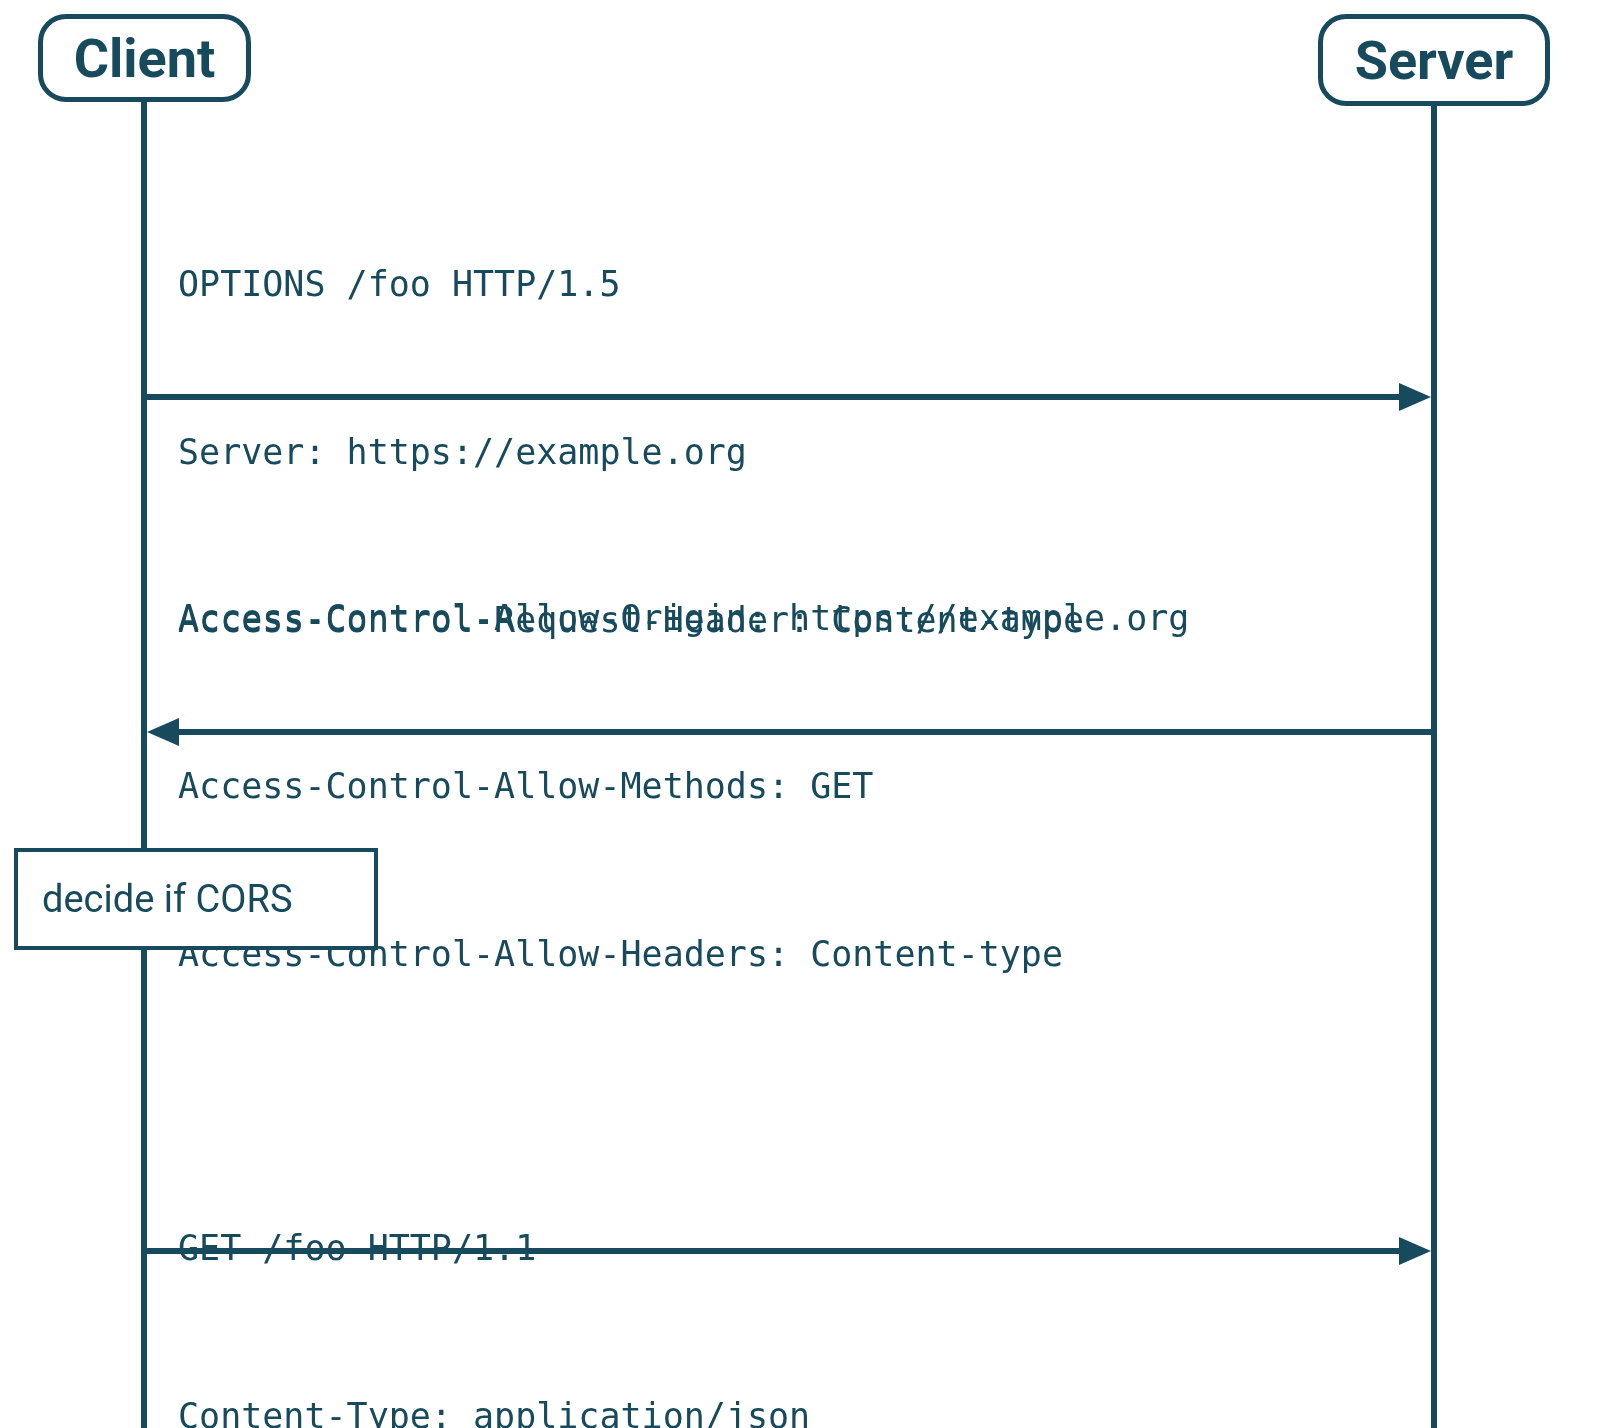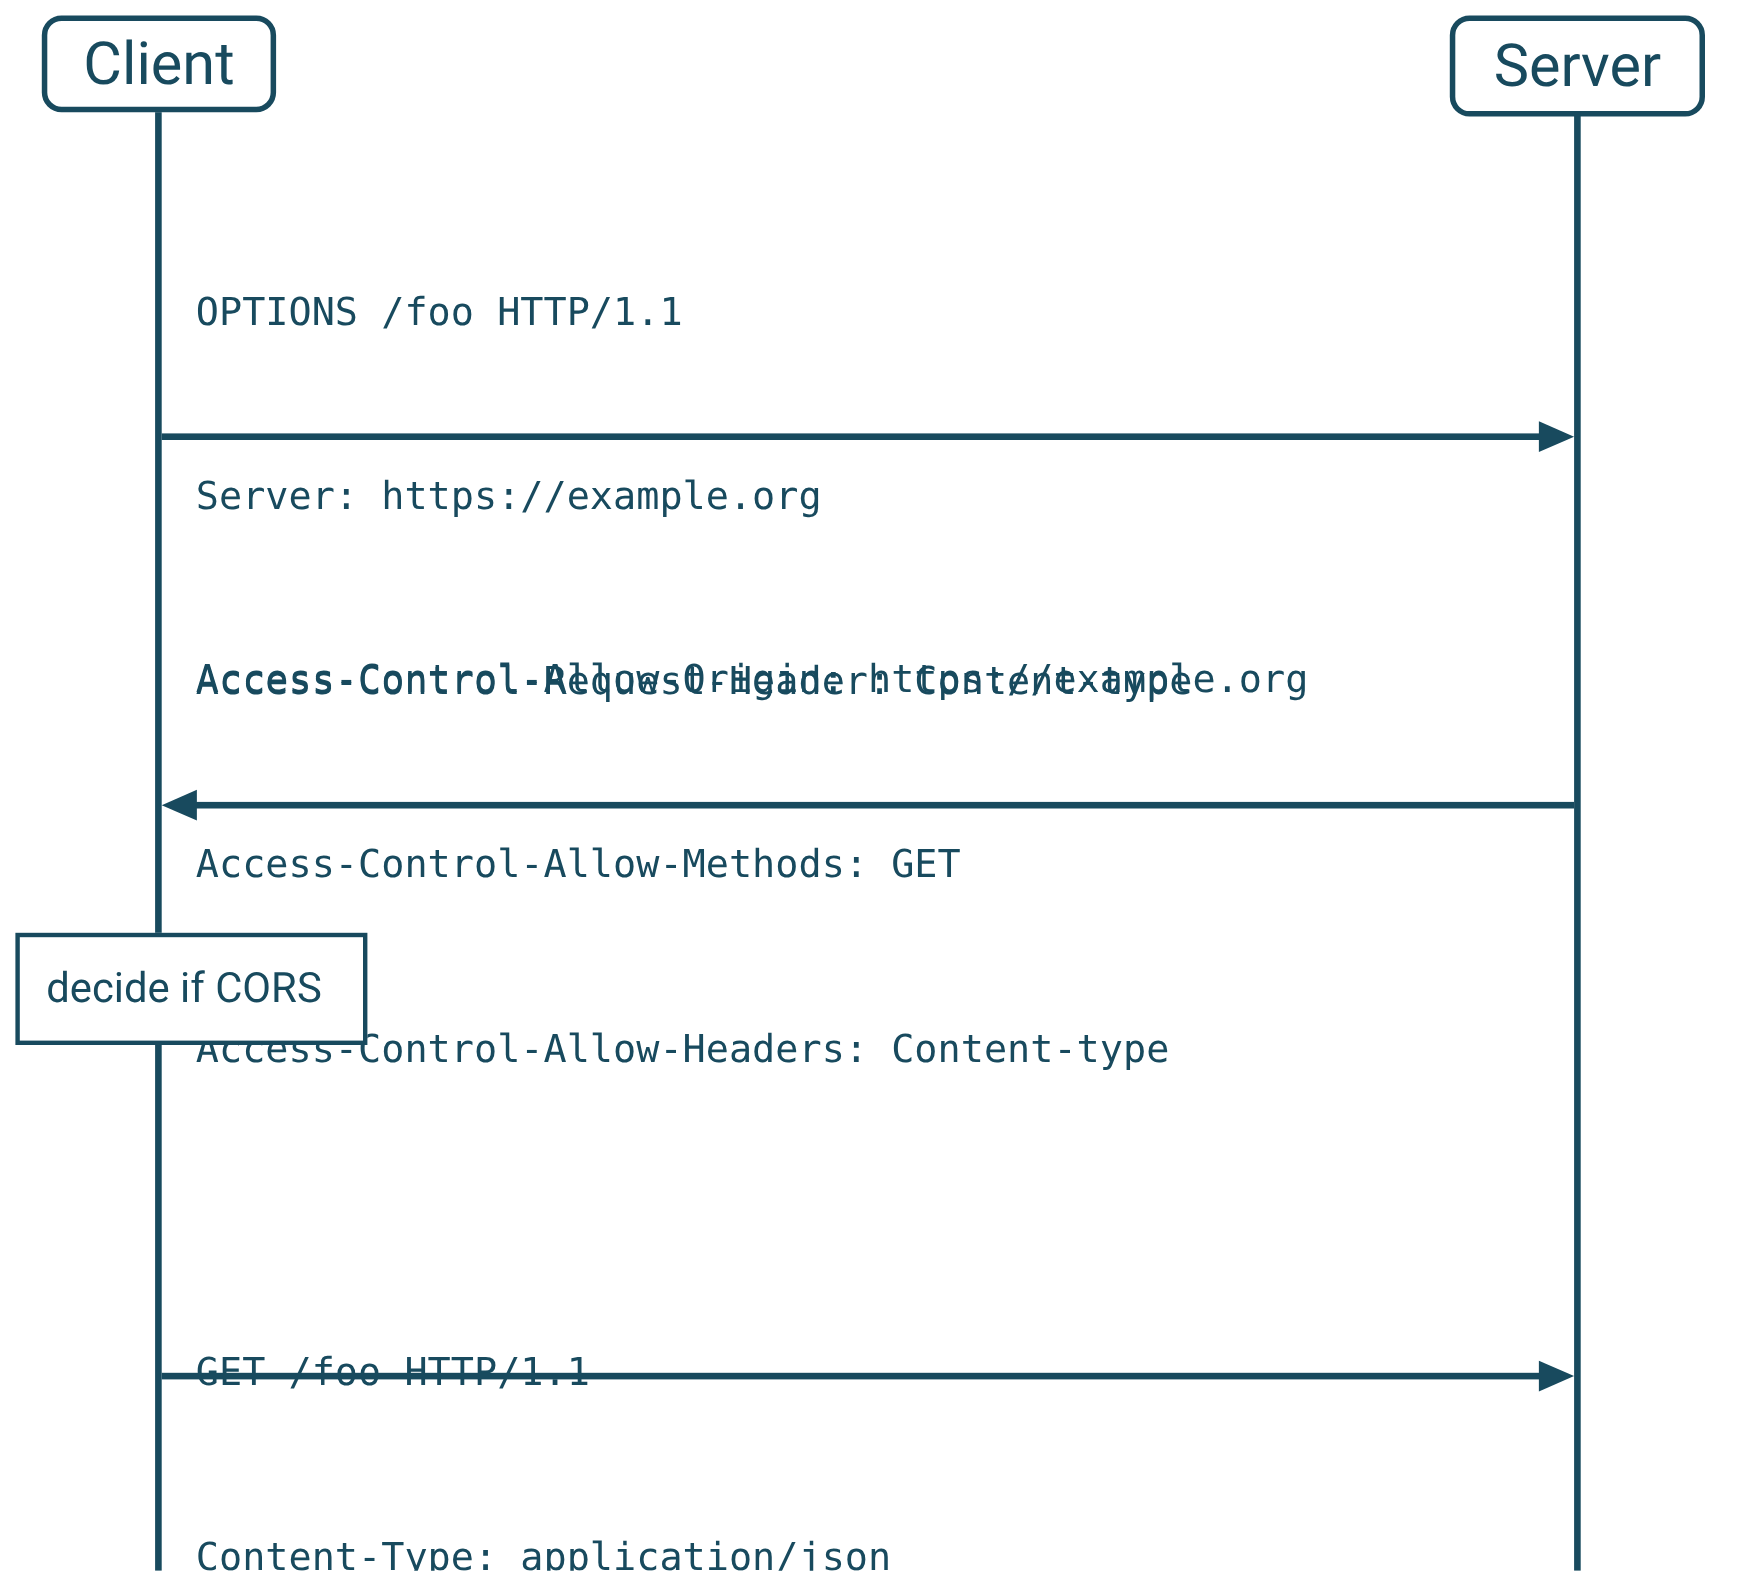--- a/index.html
+++ b/index.html
@@ -12,24 +12,24 @@
     color: #184a5e;
   }
   .stage {
     position: relative;
     width: 1600px;
     height: 1428px;
   }
   .participant-box {
     position: absolute;
     border: 5px solid #184a5e;
-    border-radius: 18px;
+    border-radius: 28px;
     background: #ffffff;
     font-size: 54px;
-    font-weight: 400;
+    font-weight: 700;
     display: flex;
     align-items: center;
     justify-content: center;
     color: #184a5e;
     box-sizing: border-box;
   }
   .lifeline {
     position: absolute;
     width: 6px;
     background: #184a5e;
@@ -82,36 +82,36 @@
   </div>
 
   <div class="participant-box" style="left:1318px; top:14px; width:232px; height:92px;">
     <span>Server</span>
   </div>
 
   <div class="lifeline" style="left:141px; top:102px; height:1326px;"></div>
   <div class="lifeline" style="left:1431px; top:102px; height:1326px;"></div>
 
   <div class="msg-block" style="left:178px; top:144px;">
-    <div>OPTIONS /foo HTTP/1.1</div>
+    <div>OPTIONS /foo HTTP/1.5</div>
     <div>Server: https://example.org</div>
     <div>Access-Control-Request-Header: Content-type</div>
   </div>
   <div class="arrow-line" style="left:147px; top:394px; width:1262px;"></div>
   <div class="arrow-head-right" style="left:1399px; top:383px;"></div>
 
   <div class="msg-block" style="left:178px; top:478px;">
     <div>Access-Control-Allow-Origin: https://example.org</div>
     <div>Access-Control-Allow-Methods: GET</div>
     <div>Access-Control-Allow-Headers: Content-type</div>
   </div>
   <div class="arrow-line" style="left:170px; top:729px; width:1261px;"></div>
   <div class="arrow-head-left" style="left:147px; top:718px;"></div>
 
-  <div class="note-box" style="left:14px; top:848px; width:320px;padding-left:24px;">
+  <div class="note-box" style="left:14px; top:848px; width:364px;padding-left:24px;">
     <div>decide if CORS</div>
   </div>
 
   <div class="msg-block" style="left:178px; top:1108px;">
     <div>GET /foo HTTP/1.1</div>
     <div>Content-Type: application/json</div>
   </div>
   <div class="arrow-line" style="left:147px; top:1248px; width:1262px;"></div>
   <div class="arrow-head-right" style="left:1399px; top:1237px;"></div>
 

